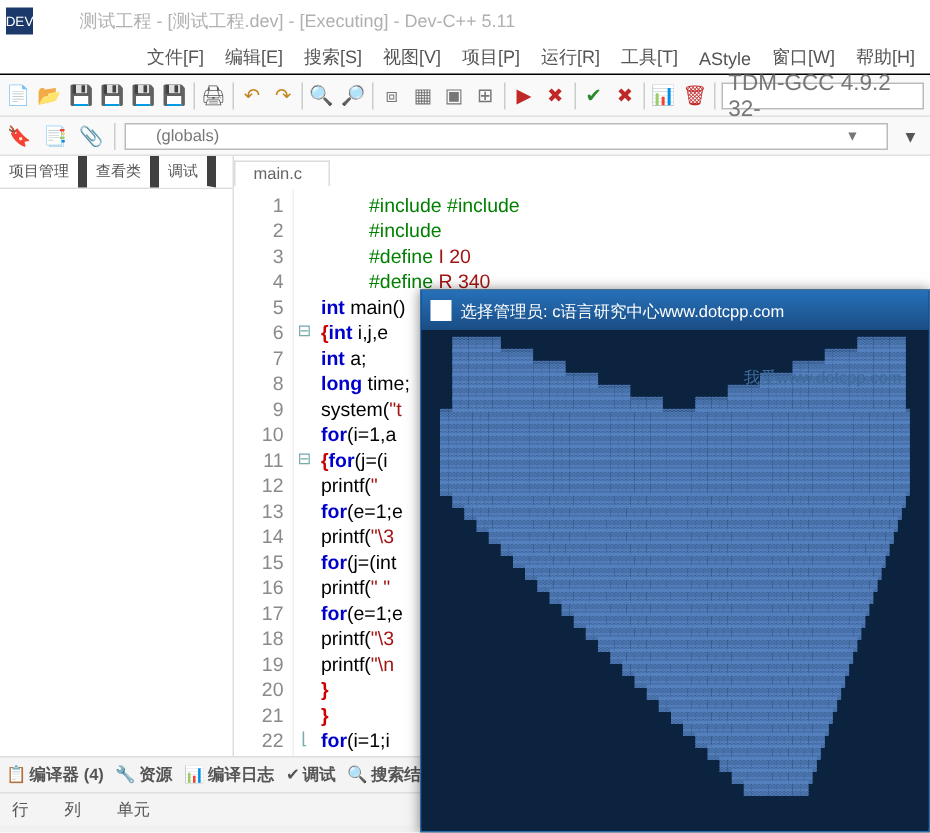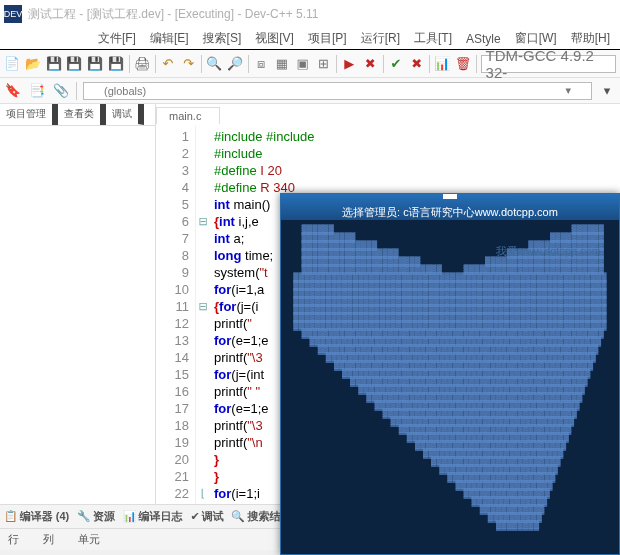--- a/index.html
+++ b/index.html
@@ -1,17 +1,17 @@
 <!DOCTYPE html>
 <html><head>
 <meta charset="utf-8">
 <style>
 * { margin:0; padding:0; box-sizing:border-box; font-family:"Microsoft YaHei","SimSun",Arial,sans-serif; }
 body { width:620px; height:555px; background:#f0f0f0; font-size:12px; overflow:hidden; position:relative; }
-.title-bar { height:28px; background:#fff; display:flex; align-items:center; padding:0 4px; color:#b0b0b0; }
+.title-bar { height:28px; background:#fff; display:flex; align-items:center; padding:0 4px; color:#b0b0b0;gap:25px; }
 .title-bar .icon { width:18px; height:18px; background:#1b3a6b; color:#fff; font-size:9px; display:flex; align-items:center; justify-content:center; margin-right:6px; }
 .menu-bar { height:22px; background:#fff; display:flex; align-items:center; padding:0 4px; gap:2px; border-bottom:1px solid #000000;justify-content:flex-end; }
 .menu-bar span { padding:2px 6px; color:#555; cursor:pointer; }
 .toolbar { height:28px; background:#f9f9f9; border-bottom:1px solid #e0e0e0; display:flex; align-items:center; padding:0 4px; gap:4px; }
 .toolbar2 { height:26px; background:#f9f9f9; border-bottom:1px solid #e0e0e0; display:flex; align-items:center; padding:0 4px; gap:6px; }
 .tb-ico { width:18px; height:18px; display:inline-flex; align-items:center; justify-content:center; font-size:13px; color:#555; cursor:pointer; }
 .tb-sep { width:1px; height:18px; background:#ccc; }
 .compiler-box { border:1px solid #bbb; background:#fff; font-size:15px; color:#777; padding:1px 4px; height:18px; display:flex; align-items:center; }
 .globals-box { border:1px solid #bbb; background:#fff; font-size:11px; color:#777; padding:1px 20px; height:18px; flex:1; display:flex; align-items:center; }
 .main-area { display:flex; height:400px; background:#fff; }
@@ -21,29 +21,29 @@
 .side-tabs span.active { background:#fff; border-bottom:1px solid #fff; }
 .editor { flex:1; display:flex; flex-direction:column; }
 .file-tab { height:22px; display:flex; align-items:center; }
 .file-tab span { border:1px solid #dcdcdc; border-bottom:none; background:#fff; padding:2px 18px 2px 12px; font-size:11px; color:#666; }
 .code-area { flex:1; background:#fff; display:flex; font-family:Consolas,"Courier New",monospace; font-size:13px; overflow:hidden; }
 .gutter { width:40px; background:#fff; text-align:right; color:#8a8a8a; padding:2px 6px 0 0; line-height:17px; border-right:1px solid #f0f0f0; }
 .fold { width:14px; background:#fff; line-height:17px; padding-top:2px; }
 .fold div { height:17px; text-align:center; color:#7aa; font-size:11px; }
 .code { flex:1; padding:2px 0 0 4px; line-height:17px; white-space:pre; }
 .kw { color:#0000cc; font-weight:bold; }
-.pp { color:#008000; }
+.pp { color:#008000;margin-left:32px; }
 .ppk { color:#a31515; }
 .str { color:#a31515; }
 .brace { color:#c00; font-weight:bold; }
 .bottom-tabs { height:24px; background:#f4f4f4; border-top:1px solid #ddd; display:flex; align-items:center; padding:0 4px; gap:8px; font-size:11px; color:#555; }
 .bottom-tabs span { display:flex; align-items:center; gap:2px; }
 .status-bar { height:22px; background:#f4f4f4; border-top:1px solid #ddd; display:flex; align-items:center; padding:0 8px; gap:24px; font-size:11px; color:#555; }
 .console-win { position:absolute; left:280px; top:193px; width:340px; height:362px; background:#0c2340; border:1px solid #2a6da8; box-shadow:0 0 8px rgba(0,0,0,.5); }
-.console-title { height:26px; background:linear-gradient(#2670b8,#1a4d85); display:flex; align-items:center; padding:0 6px; gap:6px; color:#fff; font-size:11px;flex-direction:column; }
+.console-title { height:26px; background:linear-gradient(#2670b8,#1a4d85); display:flex; align-items:center; padding:0 6px; gap:6px; color:#fff; font-size:11px; }
 .console-title .cicon { width:14px; height:14px; background:#fff; display:inline-block; }
 .console-body { height:332px; background:#0c2340; overflow:hidden; position:relative; padding-top:6px; }
 .watermark { position:absolute; top:24px; right:18px; color:#3e6a9a; font-size:11px; }
 .heart { color:#5b89c9; font-family:"Courier New",monospace; font-size:9px; line-height:8px; text-align:center; white-space:pre; letter-spacing:0; }
 </style>
 </head>
 <body>
 
 <div class="title-bar">
   <span class="icon">DEV</span>

